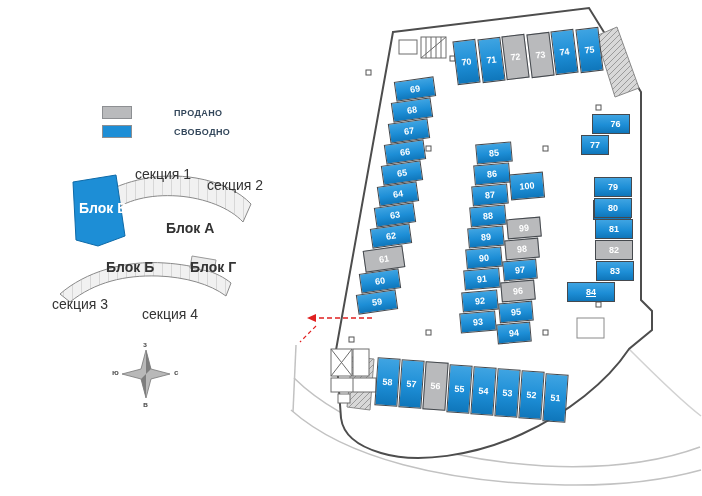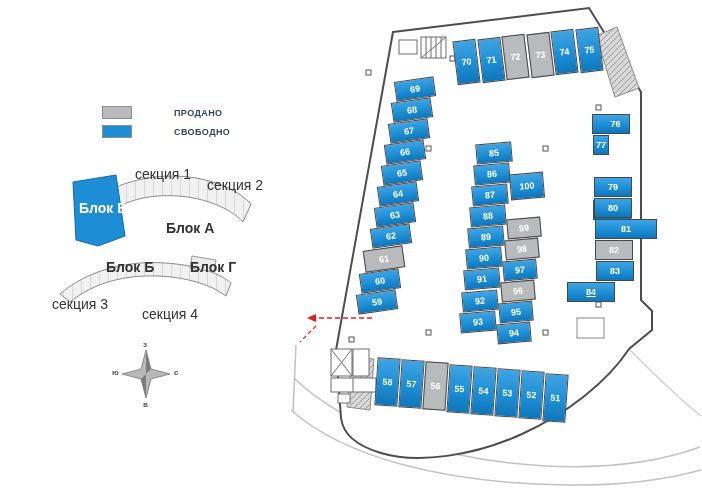--- a/index.html
+++ b/index.html
@@ -186,33 +186,33 @@
       </div>
       <div class="space free" style="left: 360px; top: 271px; width: 40px; height: 20px; transform: rotate(-8deg);">
         <span>60</span>
       </div>
       <div class="space free" style="left: 357px; top: 292px; width: 40px; height: 20px; transform: rotate(-8deg);">
         <span>59</span>
       </div>
       <div class="space free" style="left: 592px; top: 114px; width: 38px; height: 20px; padding-left: 9px;">
         <span>76</span>
       </div>
-      <div class="space free" style="left: 593px; top: 135px; width: 16px; height: 20px;">
+      <div class="space free" style="left: 581px; top: 135px; width: 28px; height: 20px;">
         <span>77</span>
       </div>
       <div class="space free" style="left: 593px; top: 156px; width: 38px; height: 20px; margin-top: 44px;">
         <span>78</span>
       </div>
       <div class="space free" style="left: 594px; top: 177px; width: 38px; height: 20px;">
         <span>79</span>
       </div>
       <div class="space free" style="left: 594px; top: 198px; width: 38px; height: 20px;">
         <span>80</span>
       </div>
-      <div class="space free" style="left: 595px; top: 219px; width: 62px; height: 20px;">
+      <div class="space free" style="left: 595px; top: 219px; width: 38px; height: 20px;">
         <span>81</span>
       </div>
       <div class="space sold" style="left: 595px; top: 240px; width: 38px; height: 20px;">
         <span>82</span>
       </div>
       <div class="space free" style="left: 596px; top: 261px; width: 38px; height: 20px;">
         <span>83</span>
       </div>
       <div class="space free" style="left: 567px; top: 282px; width: 48px; height: 20px; text-decoration: underline;">
         <span>84</span>

